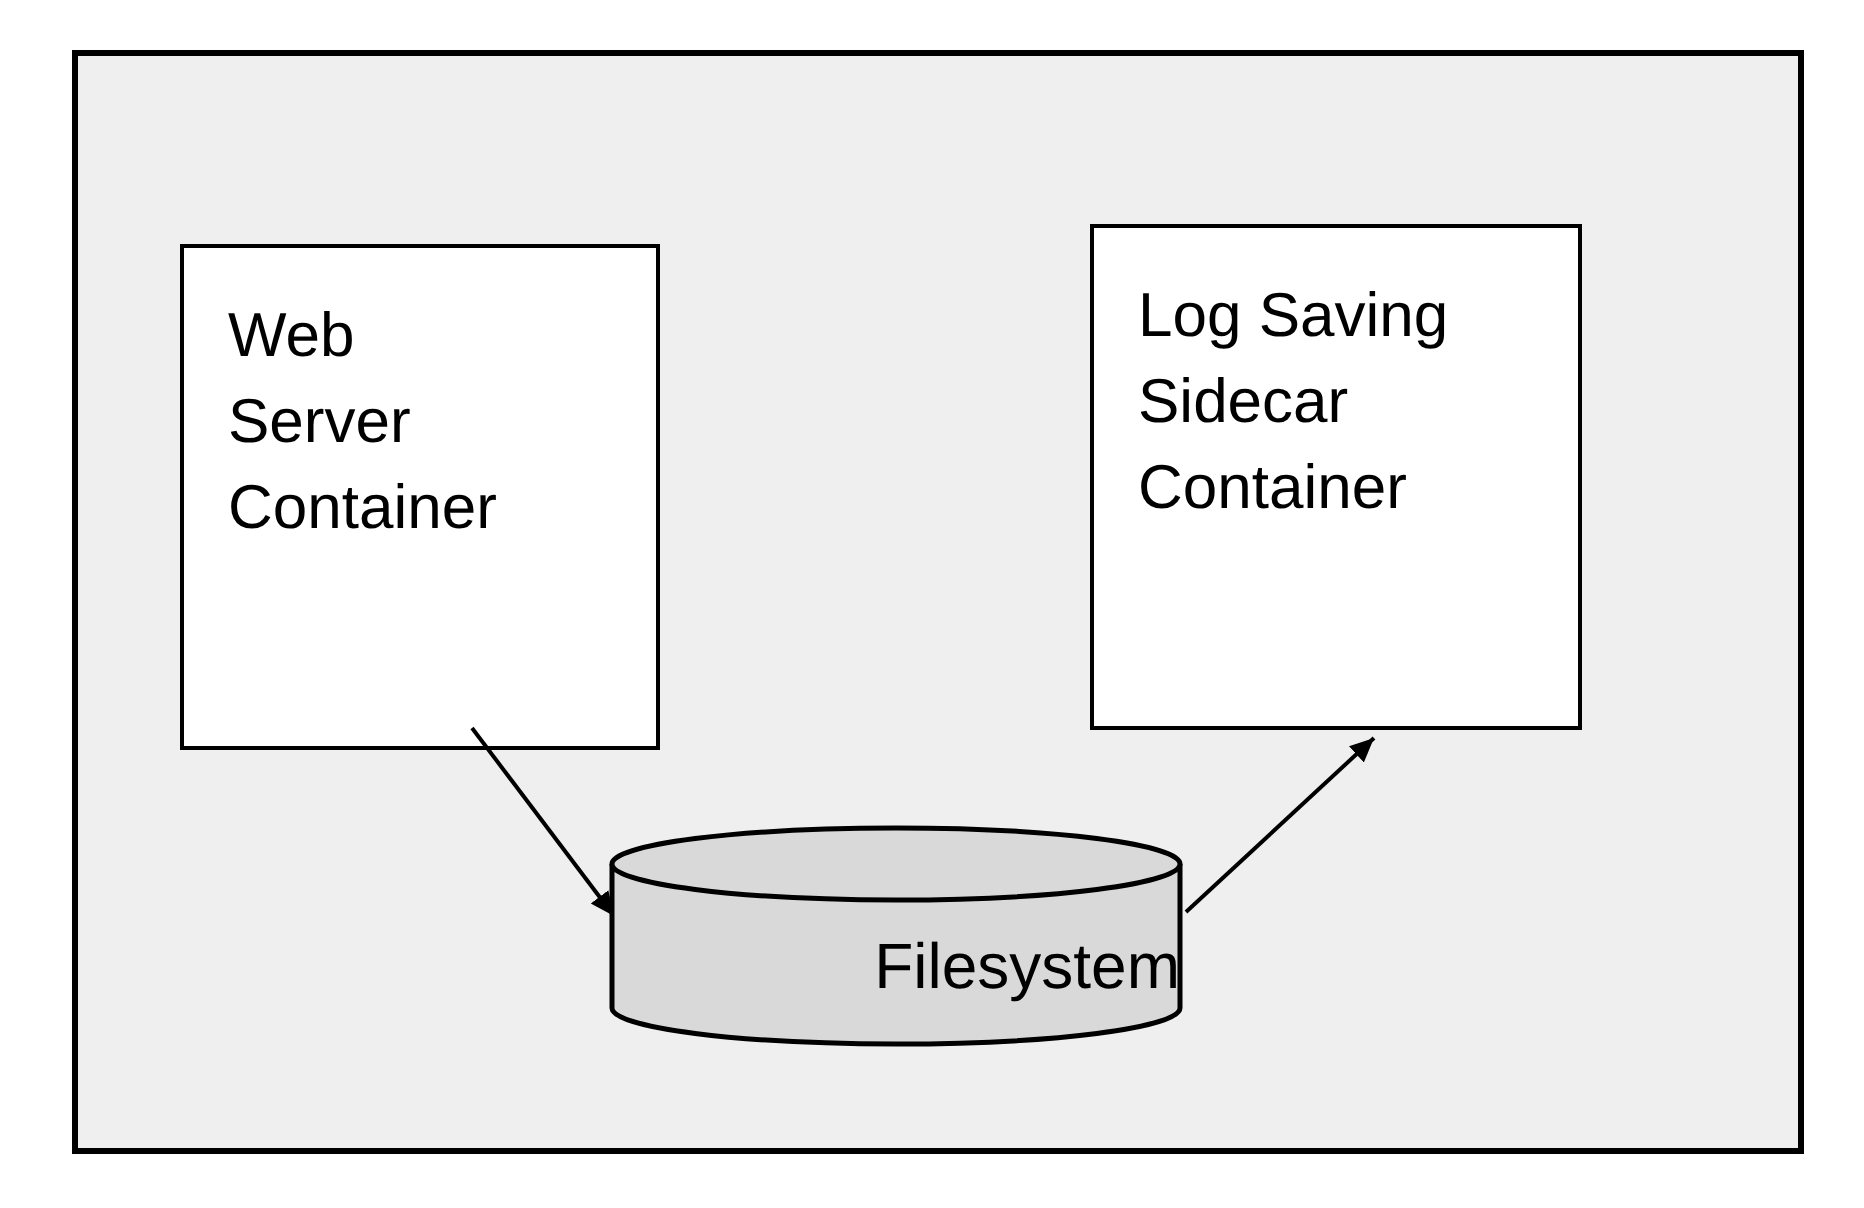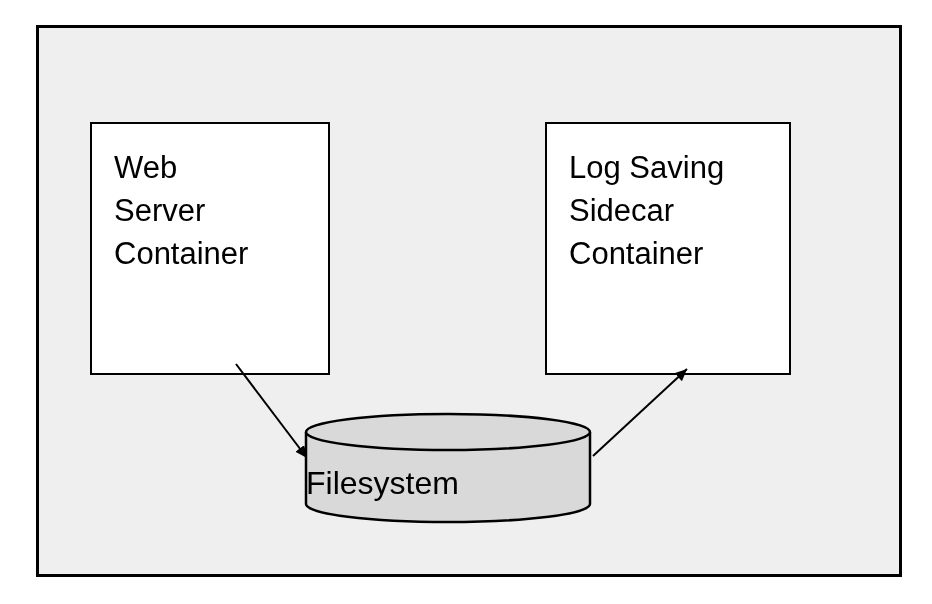--- a/index.html
+++ b/index.html
@@ -41,21 +41,21 @@
     background: #ffffff;
   }
   .node-web {
     left: 51px;
     top: 94px;
     width: 240px;
     height: 253px;
   }
   .node-log {
     left: 506px;
-    top: 94px;
+    top: 84px;
     width: 246px;
     height: 253px;
   }
   .node-label {
     position: absolute;
     left: 22px;
     top: 22px;
     font-size: 31px;
     line-height: 43px;
     color: #000000;
@@ -77,21 +77,21 @@
     stroke: #000000;
     stroke-width: 2.5;
   }
   .fs-label {
     position: absolute;
     left: 267px;
     top: 434px;
     width: 284px;
     height: 42px;
     line-height: 42px;
-    text-align: left;
+    text-align: right;
     font-size: 32px;
     color: #000000;
   }
 </style>
 </head>
 <body>
 
 <div class="canvas">
   <div class="pod">
 

